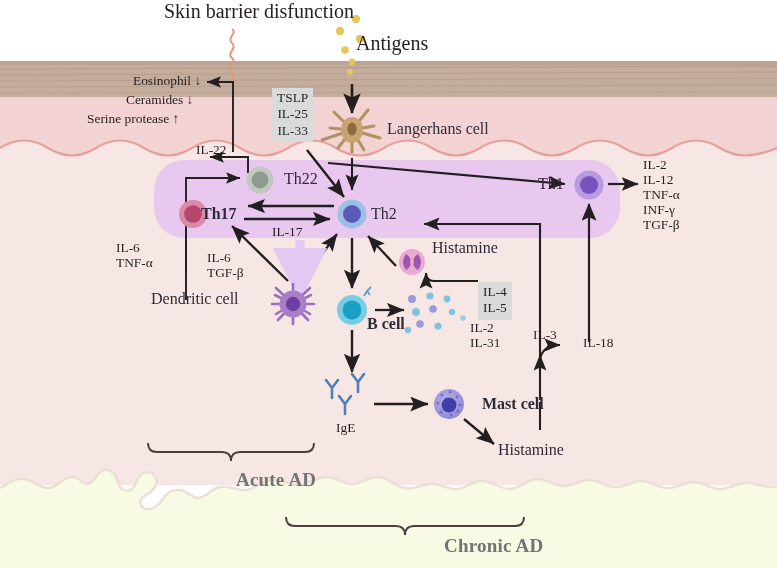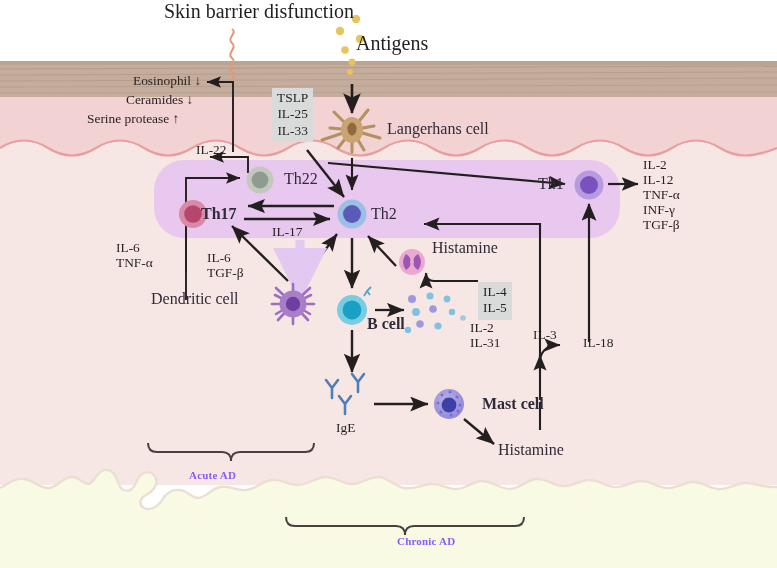--- a/index.html
+++ b/index.html
@@ -14,21 +14,21 @@
 
   .lbl{position:absolute;font-family:"Liberation Serif", serif;color:#231f20;white-space:pre;line-height:1.12;}
   .title{font-size:20px;}
   .celllbl{font-size:16px;color:#2f2a3a;}
   .cyto{font-size:13.4px;}
   .cytobox{
     position:absolute;font-size:13.4px;line-height:1.22;
     background:#d9dada;color:#231f20;padding:2px 5px 3px 5px;
     white-space:pre;
   }
-  .stage-lbl{position:absolute;font-size:11px;color:#8b5cf6;font-weight:bold;letter-spacing:.2px;}
+  .stage-lbl{position:absolute;font-size:19px;color:#737373;font-weight:bold;letter-spacing:.2px;margin-left:47px;}
 </style>
 </head>
 <body>
 
 <div id="stage">
 
   <svg id="svgroot" viewBox="0 0 777 568">
     <defs>
       <marker id="ah" markerWidth="9" markerHeight="9" refX="7.4" refY="3.1" orient="auto" markerUnits="strokeWidth">
         <path d="M0,0 L7.6,3.1 L0,6.2 L1.5,3.1 Z" fill="#231f20"></path>

